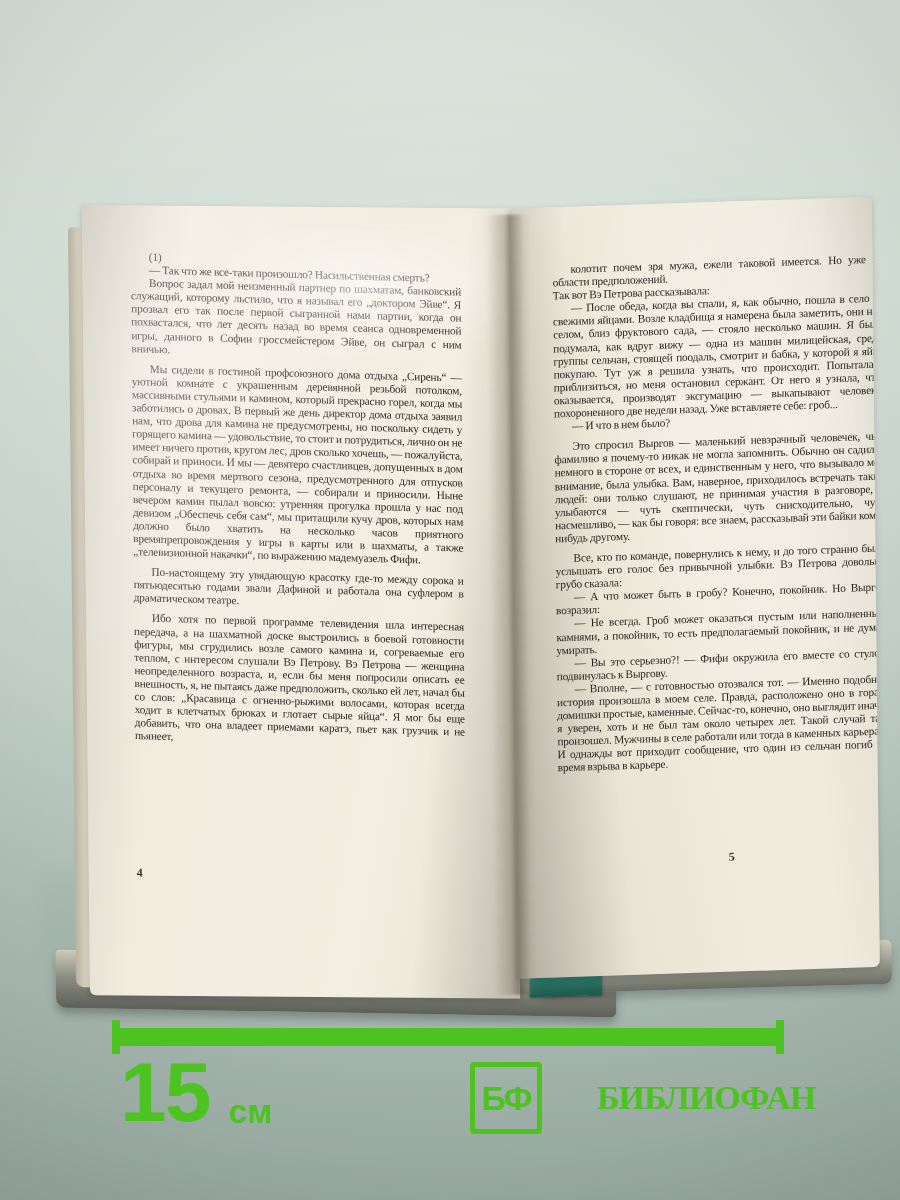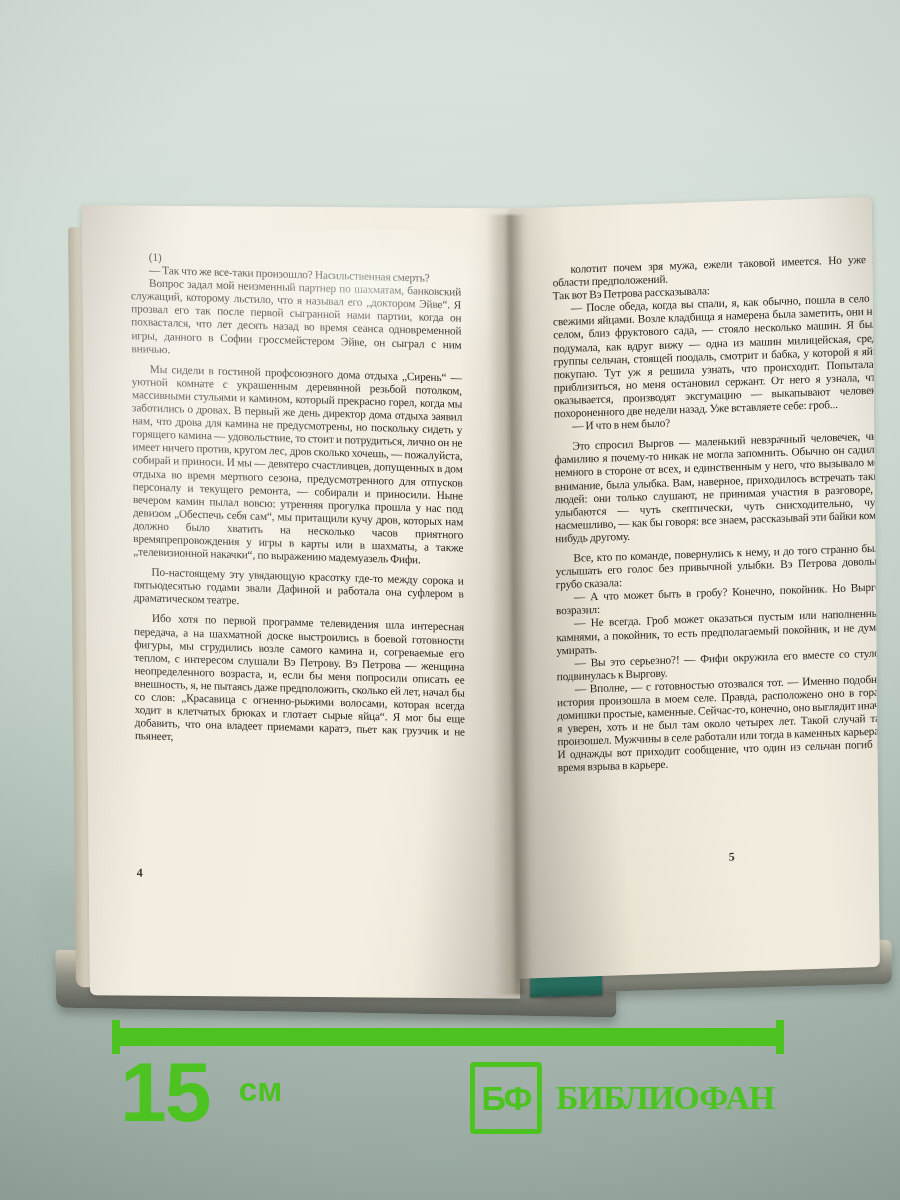--- a/index.html
+++ b/index.html
@@ -237,35 +237,35 @@
   }
   .measure {
     position: absolute;
     left: 120px;
     top: 1050px;
     color: #4cc321;
     font-family: "Liberation Sans", sans-serif;
     font-weight: bold;
     line-height: 1;
     display: flex;
-    align-items: center;
-    gap: 10px;
+    align-items: flex-end;
   }
   .measure .num { font-size: 84px; letter-spacing: -2px; }
   .measure .unit { font-size: 34px; margin-left: 19px; margin-bottom: 6px; }
 
   .brand {
     position: absolute;
     left: 470px;
     top: 1062px;
     display: flex;
     align-items: center;
     color: #4cc321;
     font-family: "Liberation Sans", sans-serif;
     font-weight: bold;
+    gap: 41px;
   }
   .brand-logo {
     width: 62px;
     height: 62px;
     border: 5px solid #4cc321;
     border-radius: 4px;
     display: flex;
     align-items: center;
     justify-content: center;
     font-size: 34px;

